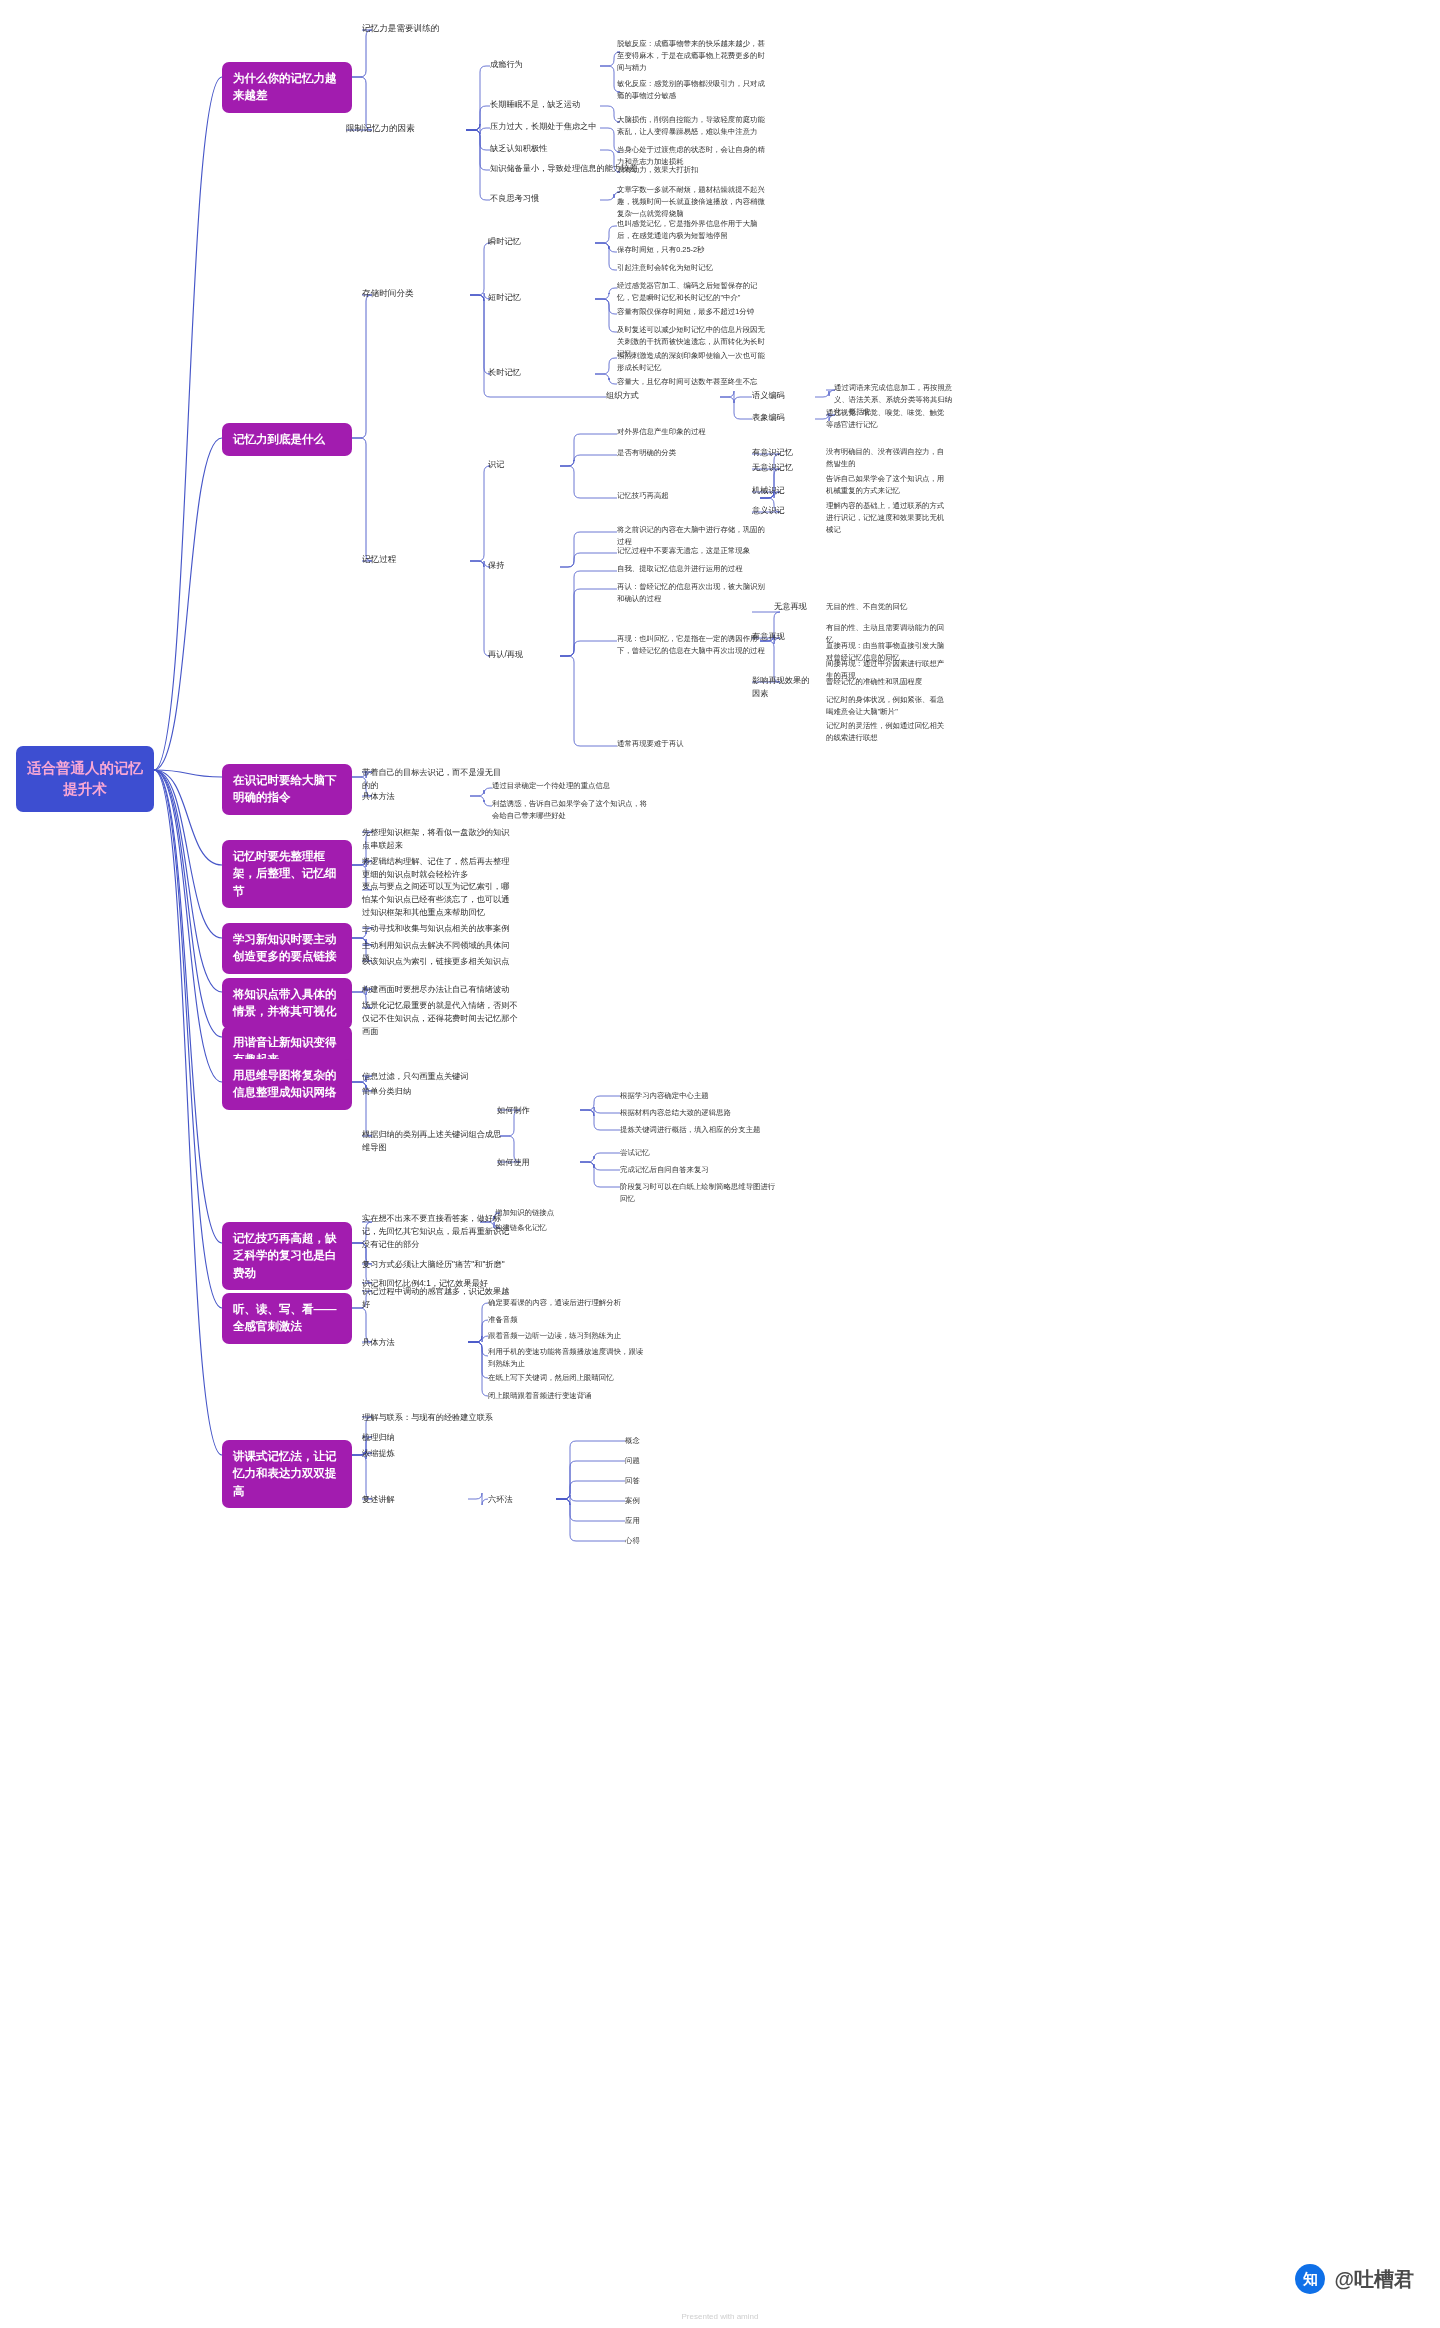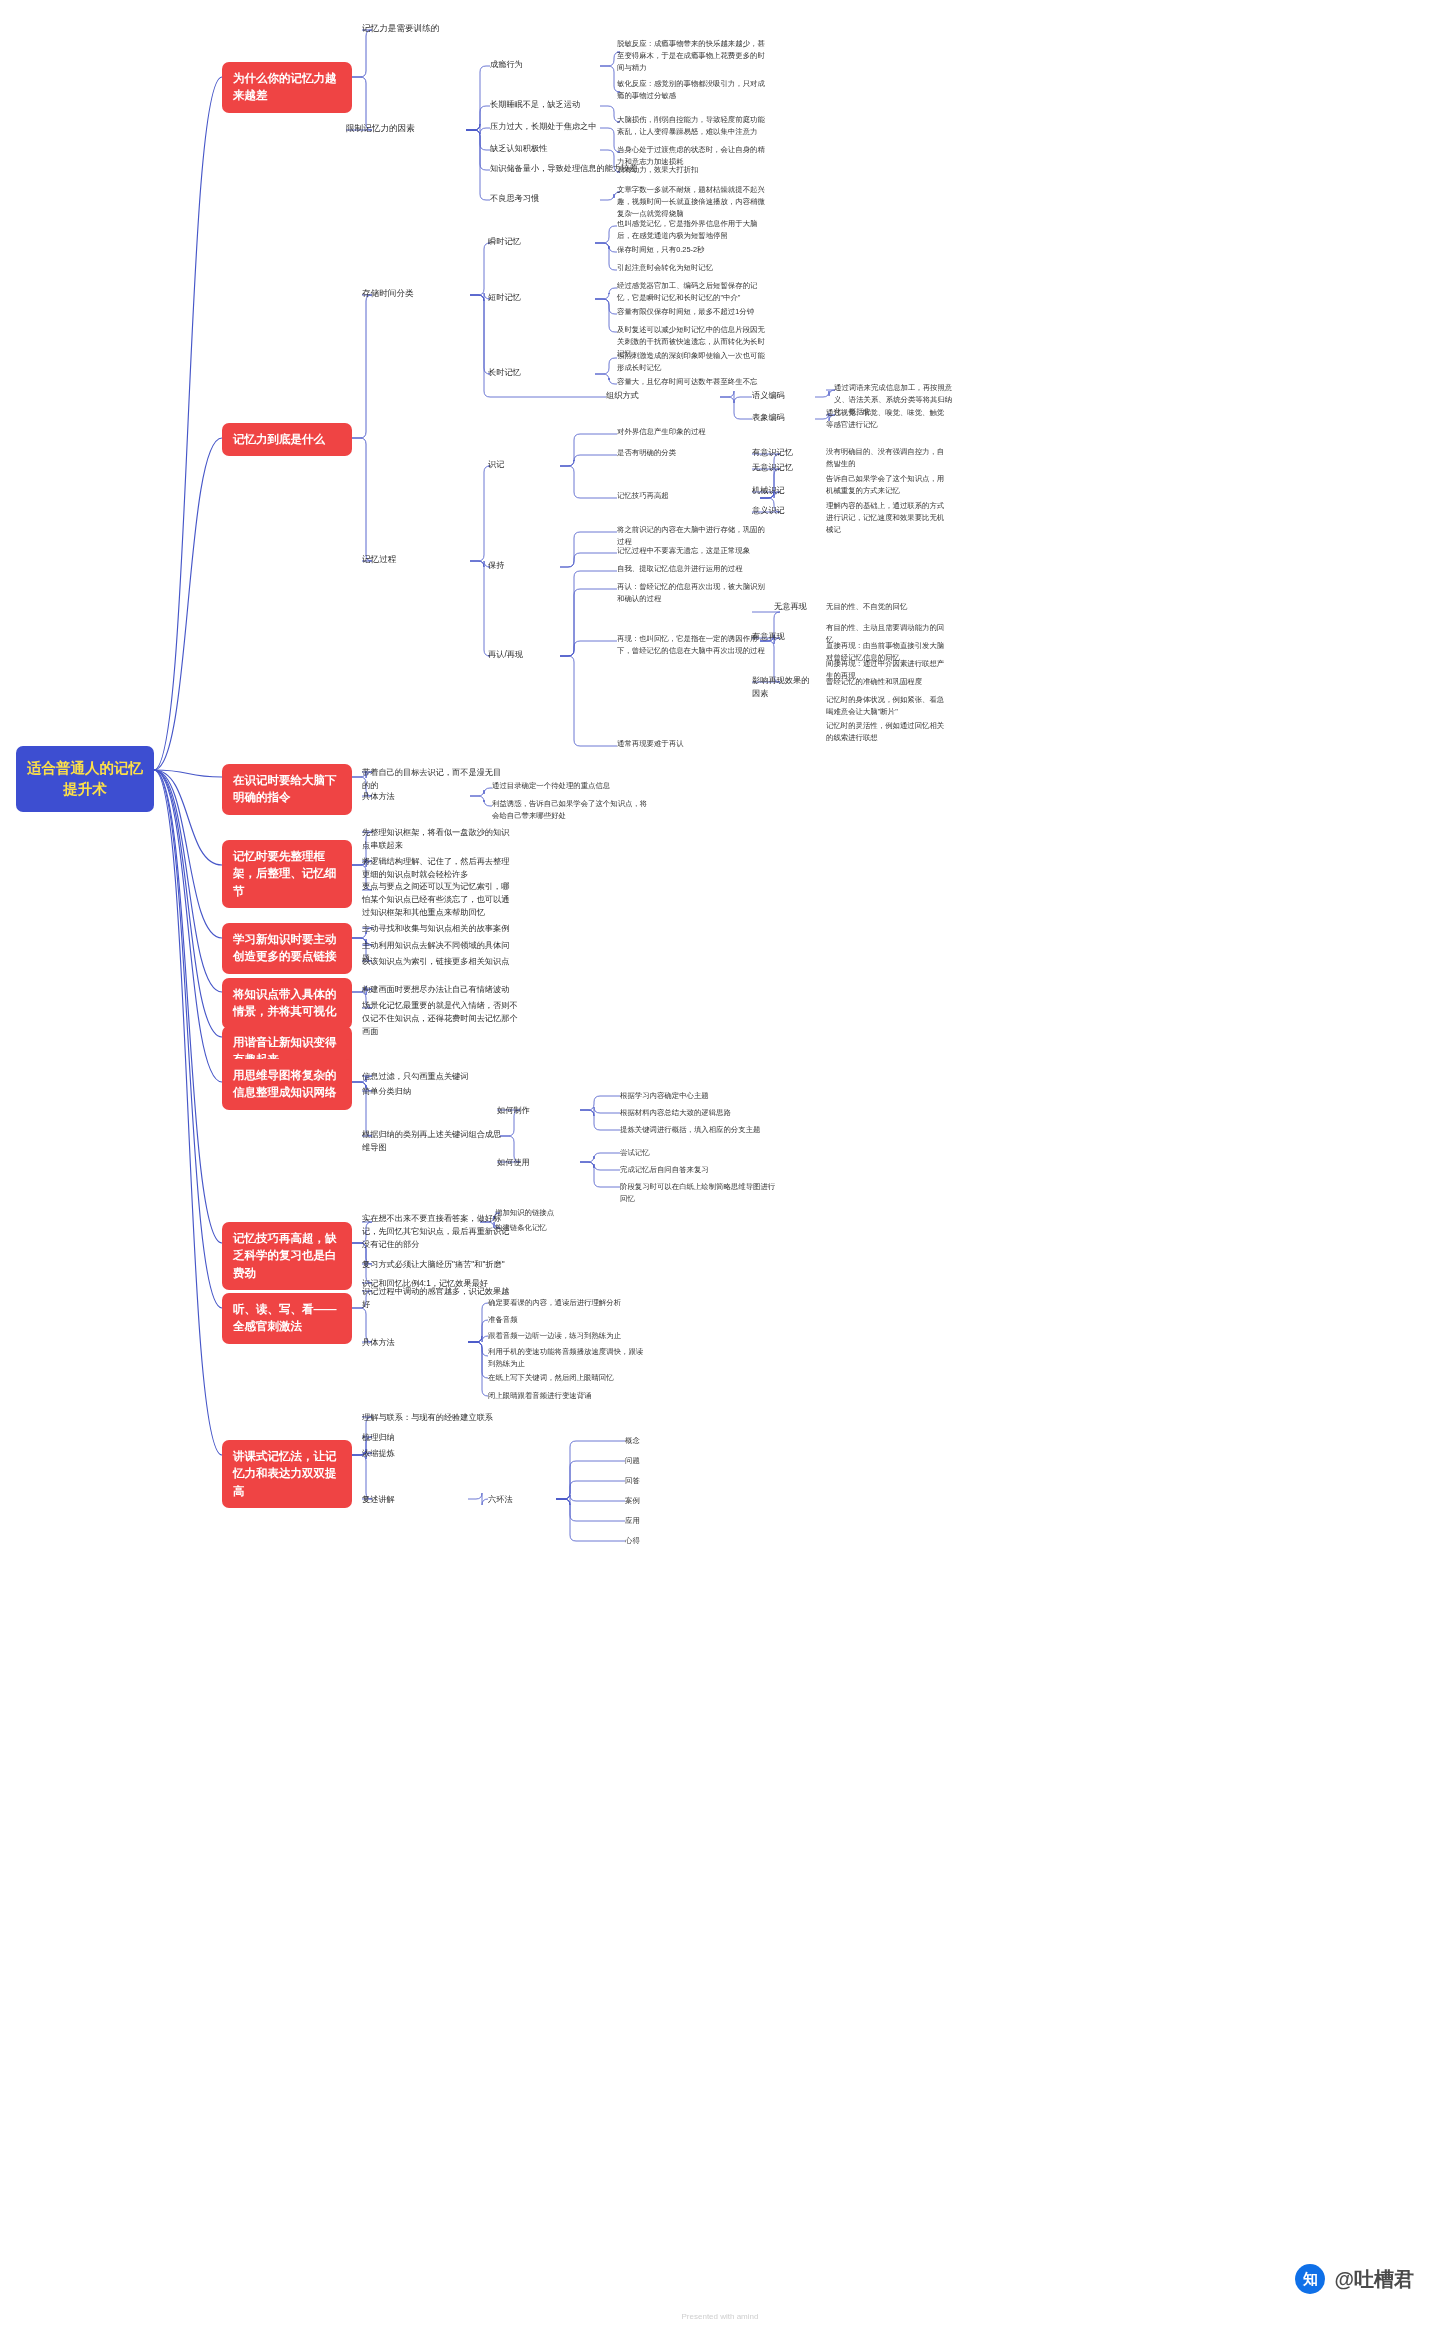--- a/index.html
+++ b/index.html
@@ -9,31 +9,31 @@
     font-family: "Liberation Sans", "DejaVu Sans", sans-serif;
     overflow: hidden;
   }
   #map { position: relative; width: 1440px; height: 2328px; }
   svg.links { position: absolute; inset: 0; width: 1440px; height: 2328px; pointer-events: none; }
 
   .node { position: absolute; }
 
   .root {
     background: #3d4ed1;
-    color: #fde047;
+    color: #f9a8d4;
     border-radius: 7px;
     padding: 12px 5px;
     font-size: 14.5px;
     font-weight: bold;
     line-height: 1.45;
     width: 138px;
     text-align: center;
   }
   .lvl1 {
-    background: #ef4444;
+    background: #a21caf;
     color: #ffffff;
     border-radius: 7px;
     padding: 8px 11px;
     font-size: 11.5px;
     font-weight: bold;
     line-height: 1.5;
   }
   .lvl2 {
     color: #2b2b2b;
     font-size: 8.6px;

